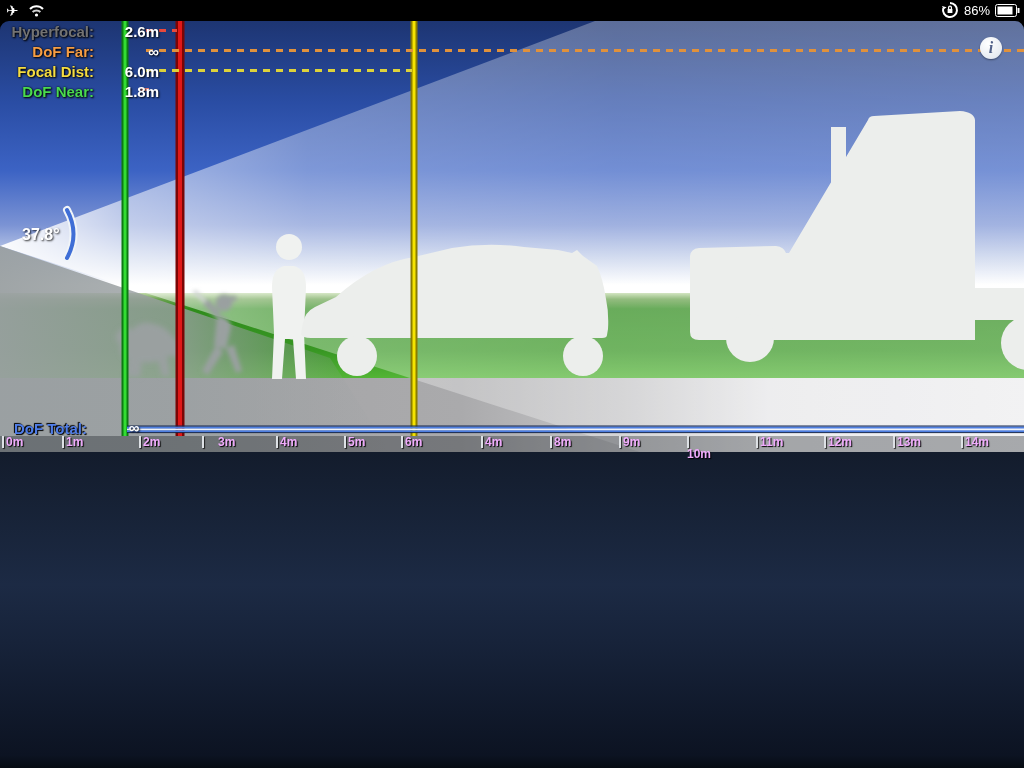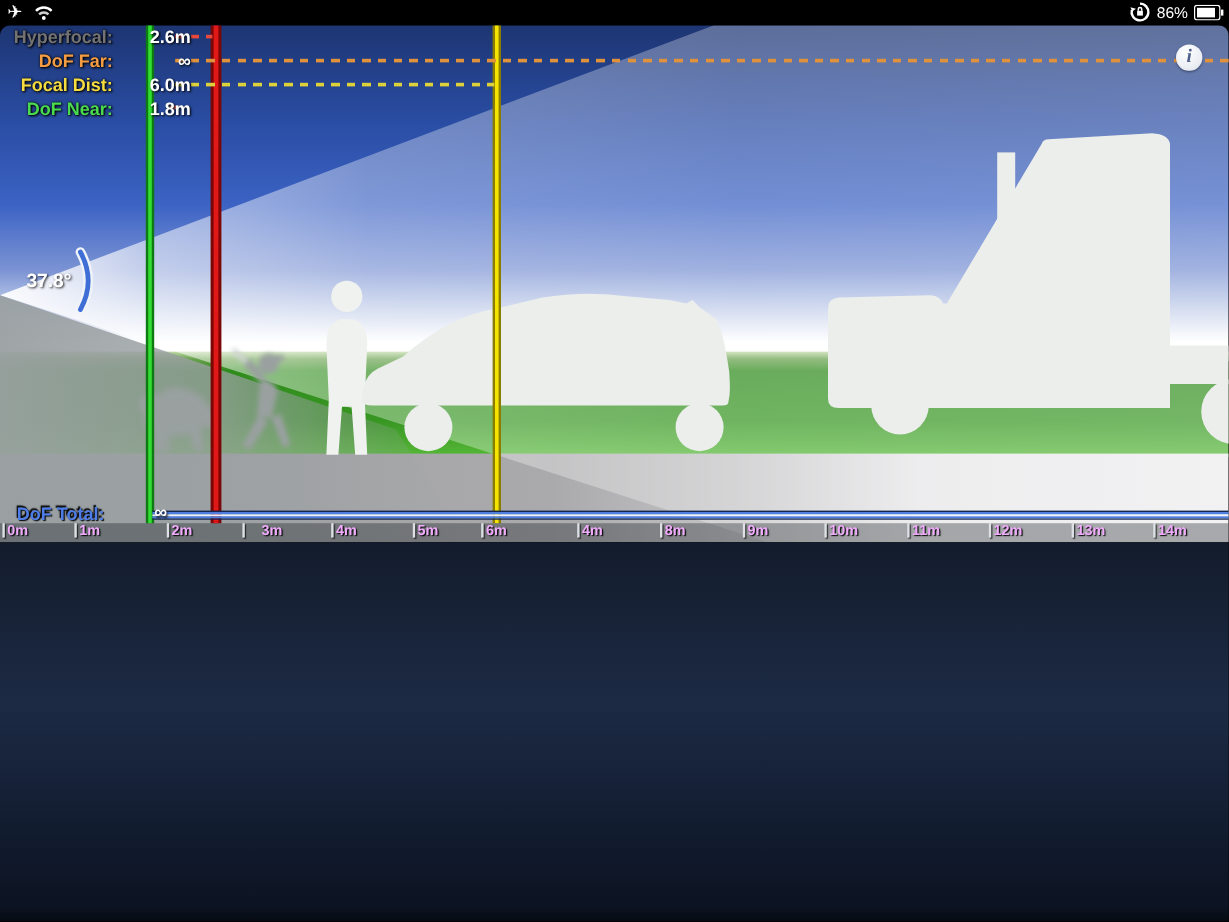--- a/index.html
+++ b/index.html
@@ -253,21 +253,21 @@
       <span class="rul-text">4m</span>
     </span>
   <span class="rul-item" style="left:550px;">
       <span class="rul-tick"></span>
       <span class="rul-text">8m</span>
     </span>
   <span class="rul-item" style="left:619px;">
       <span class="rul-tick"></span>
       <span class="rul-text">9m</span>
     </span>
-  <span class="rul-item" style="left:687px;">
+  <span class="rul-item" style="left:687px;flex-direction:column;">
       <span class="rul-tick"></span>
       <span class="rul-text">10m</span>
     </span>
   <span class="rul-item" style="left:756px;">
       <span class="rul-tick"></span>
       <span class="rul-text">11m</span>
     </span>
   <span class="rul-item" style="left:824px;">
       <span class="rul-tick"></span>
       <span class="rul-text">12m</span>

